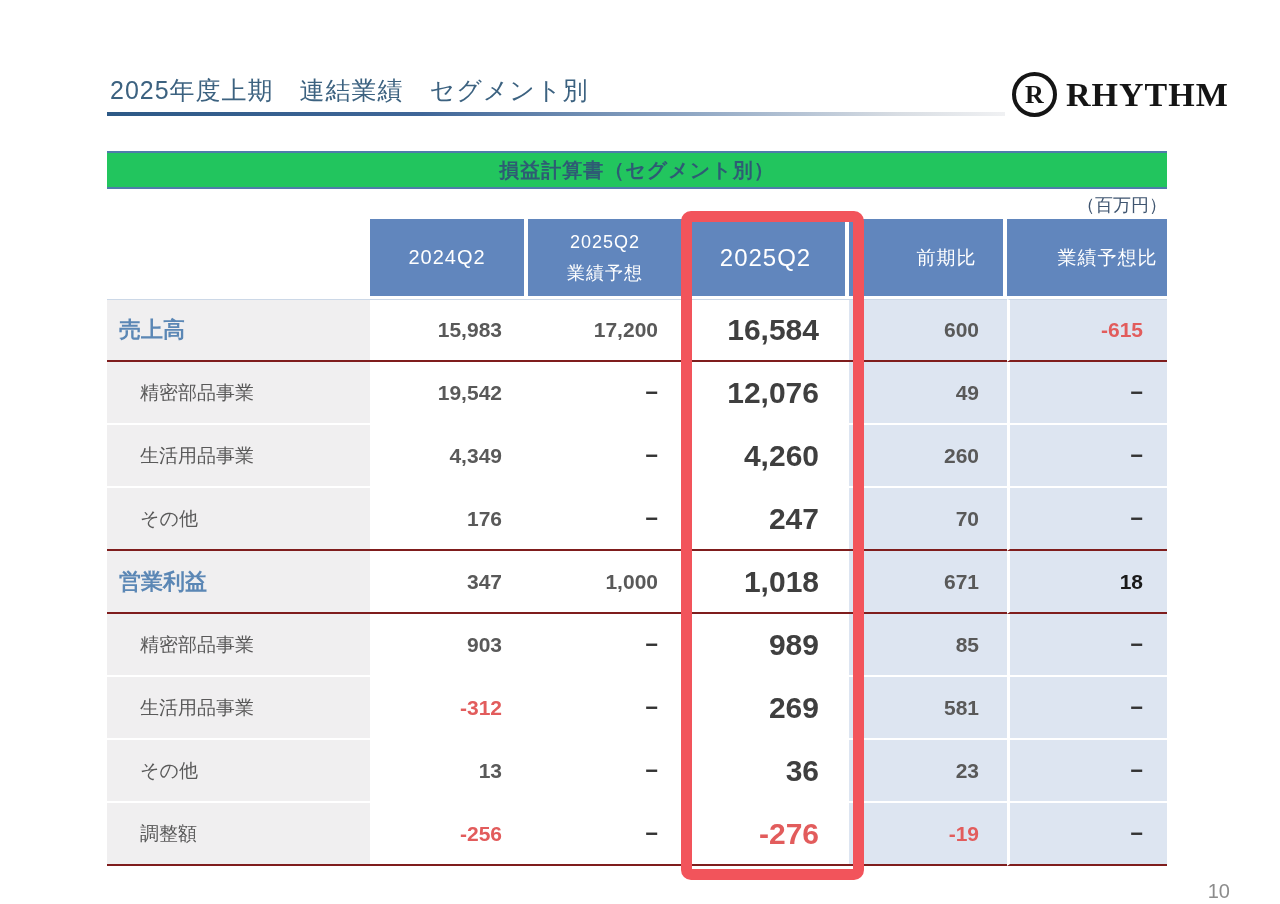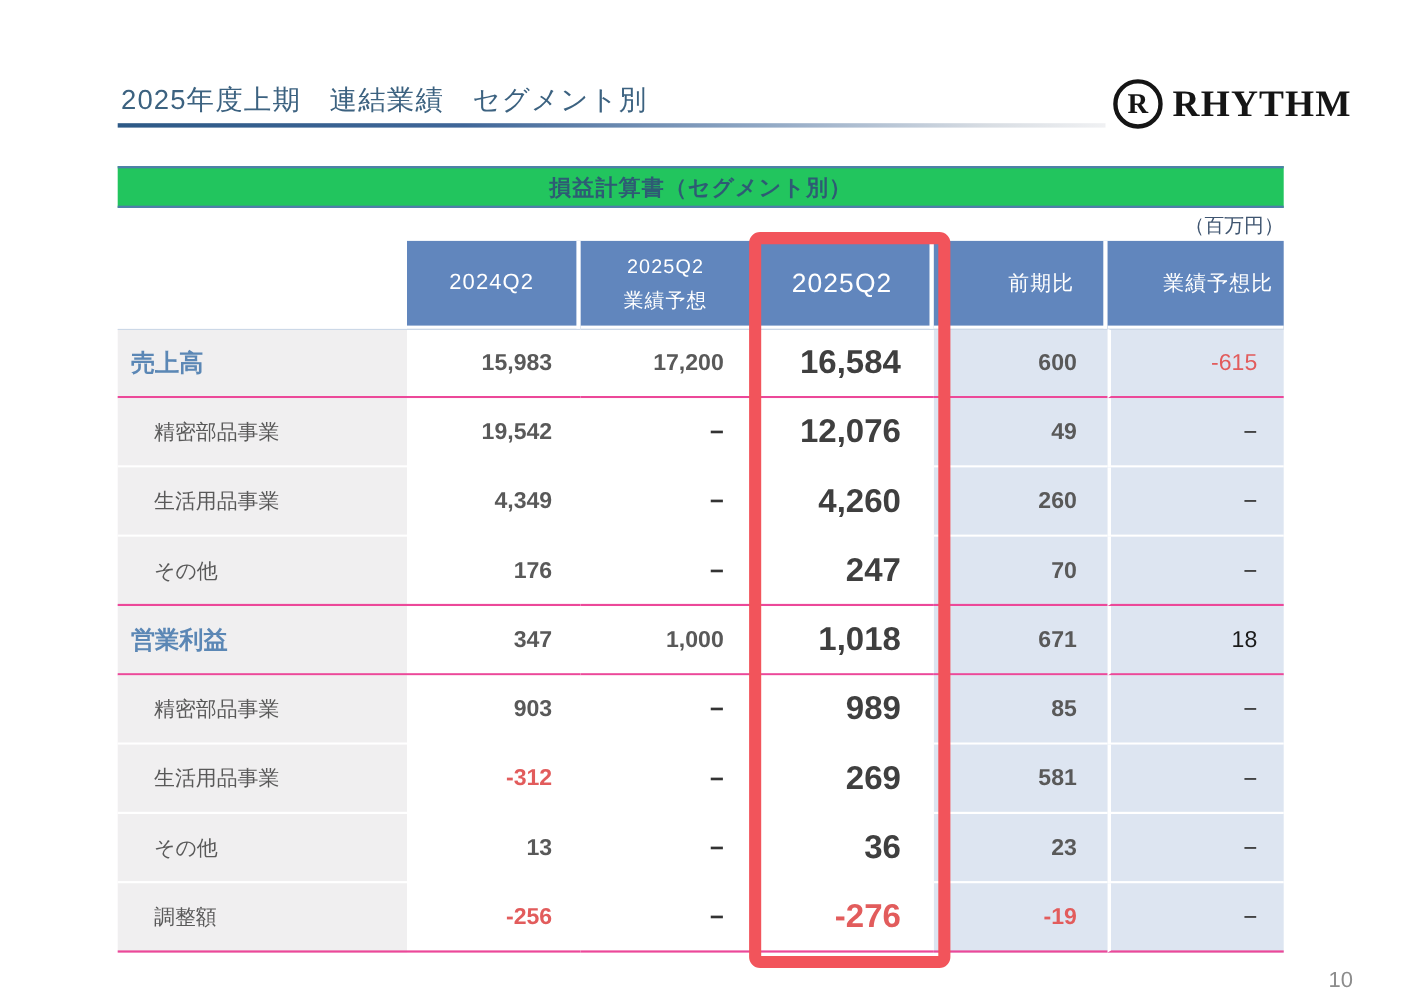--- a/index.html
+++ b/index.html
@@ -45,25 +45,25 @@
   .lbl{background:#f0eff0;color:#595959;}
   .lbl.main{color:#5b87b5;font-weight:700;font-size:22px;padding-left:12px;}
   .lbl.sub{font-size:19px;padding-left:33px;}
   .v1,.v2,.v3{background:#ffffff;justify-content:flex-end;padding-left:12px;}
   .v4,.v5{background:#dde5f1;justify-content:flex-end;}
   .v5{border-left:3px solid #ffffff;}
   .v1{font-size:21px;font-weight:700;color:#595959;padding-right:26px;}
   .v2{font-size:21px;font-weight:700;color:#595959;padding-right:28px;}
   .v3{font-size:30px;font-weight:700;color:#3f3f3f;padding-right:30px;}
   .v4{font-size:21px;font-weight:700;color:#595959;padding-right:28px;}
-  .v5{font-size:21px;font-weight:400;color:#1a1a1a;padding-right:24px;}
+  .v5{font-size:21px;font-weight:700;color:#1a1a1a;padding-right:24px;}
   .cell.dash{color:#333333;font-size:22px;}
   .cell.neg{color:#e25c5c;}
   .cell.thin{border-bottom:2px solid #ffffff;}
-  .cell.strong{border-bottom:2px solid #ec4899;}
+  .cell.strong{border-bottom:2px solid #7f1d1d;}
   .cell.rtop{border-top:1px solid #ccd8e7;}
 
   
   .red-box{position:absolute;left:681px;top:179px;width:183px;height:669px;box-sizing:border-box;
     border:11px solid #f2545b;border-radius:10px;pointer-events:none;}
 
   .pagenum{position:absolute;right:50px;top:848px;font-size:20px;color:#8c8c8c;}
 </style>
 </head>
 <body>

